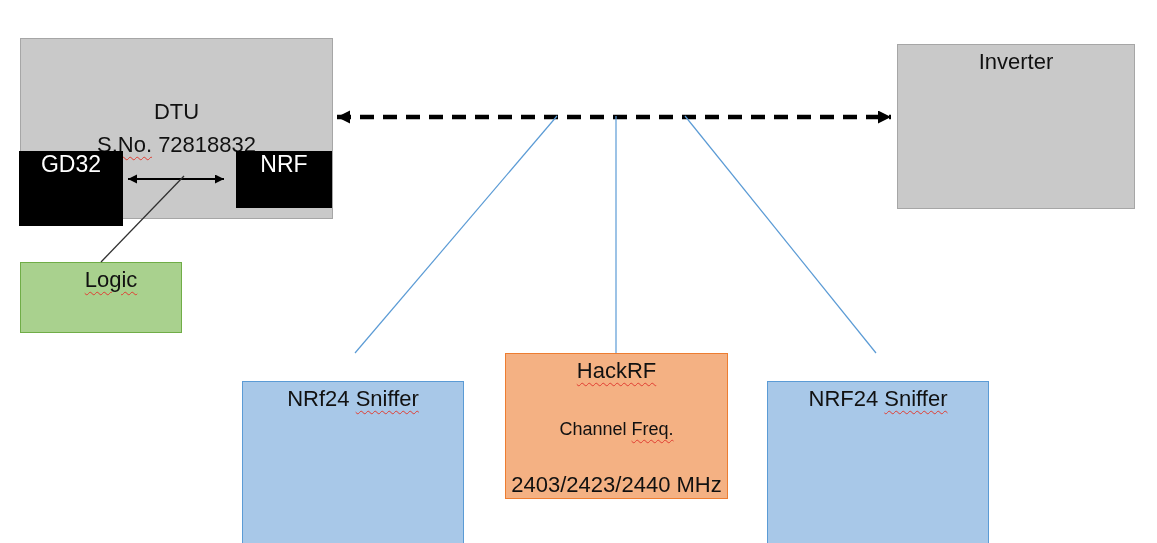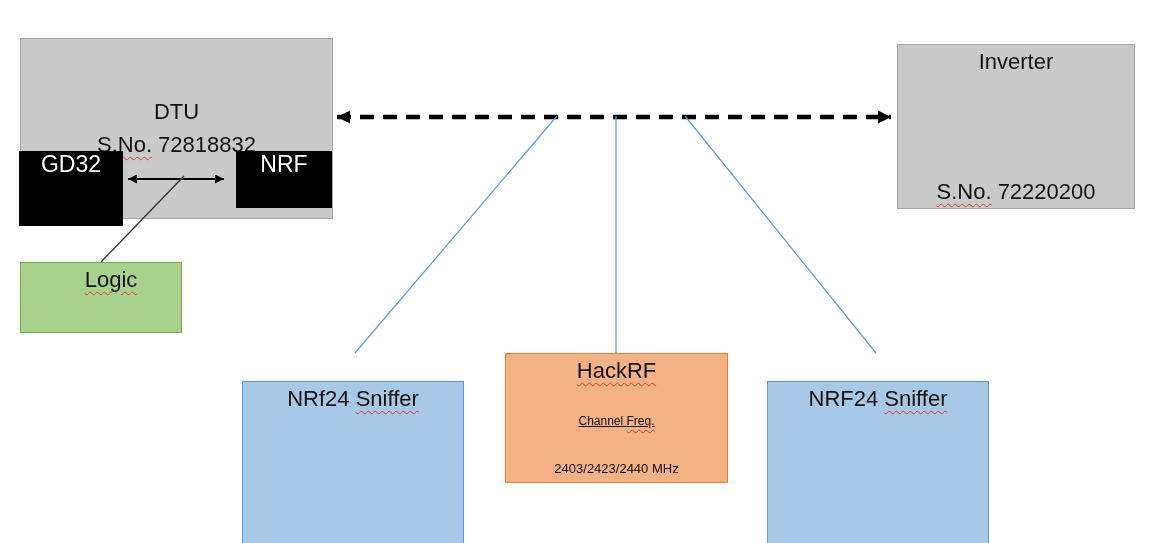--- a/index.html
+++ b/index.html
@@ -21,39 +21,39 @@
     display:flex; flex-direction:column; align-items:center; justify-content:space-between;
     text-align:center;
   }
   .grayBox  { background:var(--gray-fill); border:1px solid var(--gray-border);margin-top:11px; }
   .chip     { background:var(--chip-fill); color:var(--chip-text); font-size:23px; }
   .greenBox { background:var(--green-fill); border:1.5px solid var(--green-border); }
   .blueBox  { background:var(--blue-fill); border:1.5px solid var(--blue-border);margin-top:28px; }
   .orangeBox{ background:var(--orange-fill); border:1.5px solid var(--orange-border); }
 
   .t    { font-size:22px; line-height:33px; white-space:nowrap; }
-  .sub  { font-size:12px; line-height:25px; white-space:nowrap;text-decoration:underline; }
-  .freq { font-size:13px; line-height:26px; white-space:nowrap; }
+  .sub  { font-size:18px; line-height:25px; white-space:nowrap; }
+  .freq { font-size:22px; line-height:26px; white-space:nowrap; }
 
   .sq {
     text-decoration-line:underline;
     text-decoration-style:wavy;
     text-decoration-color:var(--squiggle);
     text-decoration-thickness:1px;
     text-underline-offset:4px;
   }
 
   
   #dtu      { left:20px;  top:27px;  width:313px; height:181px; justify-content:flex-start; padding-top:56px; }
   #gd32     { left:19px;  top:151px; width:104px; height:75px; }
   #nrf      { left:236px; top:151px; width:96px; height:57px; }
   #logic    { left:20px;  top:262px; width:162px; height:71px;  font-size:22px;padding-left:20px; }
   #inverter { left:897px; top:33px;  width:238px; height:165px; }
   #sniffer1 { left:242px; top:353px; width:222px; height:164px; }
-  #hackrf   { left:505px; top:353px; width:223px; height:130px; }
+  #hackrf   { left:505px; top:353px; width:223px; height:146px; }
   #sniffer2 { left:767px; top:353px; width:222px; height:163px; }
 
   svg.overlay {
     position:absolute; left:0; top:0; width:1157px; height:543px;
     pointer-events:none; z-index:5;
   }
   .dash-link   { stroke:#000000; stroke-width:4.5; stroke-dasharray:14 9; }
   .spi-link    { stroke:#000000; stroke-width:2; }
   .logic-line  { stroke:var(--thin-line); stroke-width:1.3; }
   .blue-line   { stroke:var(--connector-blue); stroke-width:1.2; }
@@ -100,24 +100,20 @@
   <div id="nrf" class="node chip">
     <div>NRF</div>
   </div>
 
   <div id="logic" class="node greenBox">
     <div class="t sq">Logic</div>
   </div>
 
   <div id="inverter" class="node grayBox">
     <div class="t">Inverter</div>
-    <div class="t">
-      <span class="sq">S.No.</span>
-      <span>72220200</span>
-    </div>
   </div>
 
   <div id="sniffer1" class="node blueBox">
     <div class="t">
       <span>NRf24</span>
       <span class="sq">Sniffer</span>
     </div>
   </div>
 
   <div id="hackrf" class="node orangeBox">

